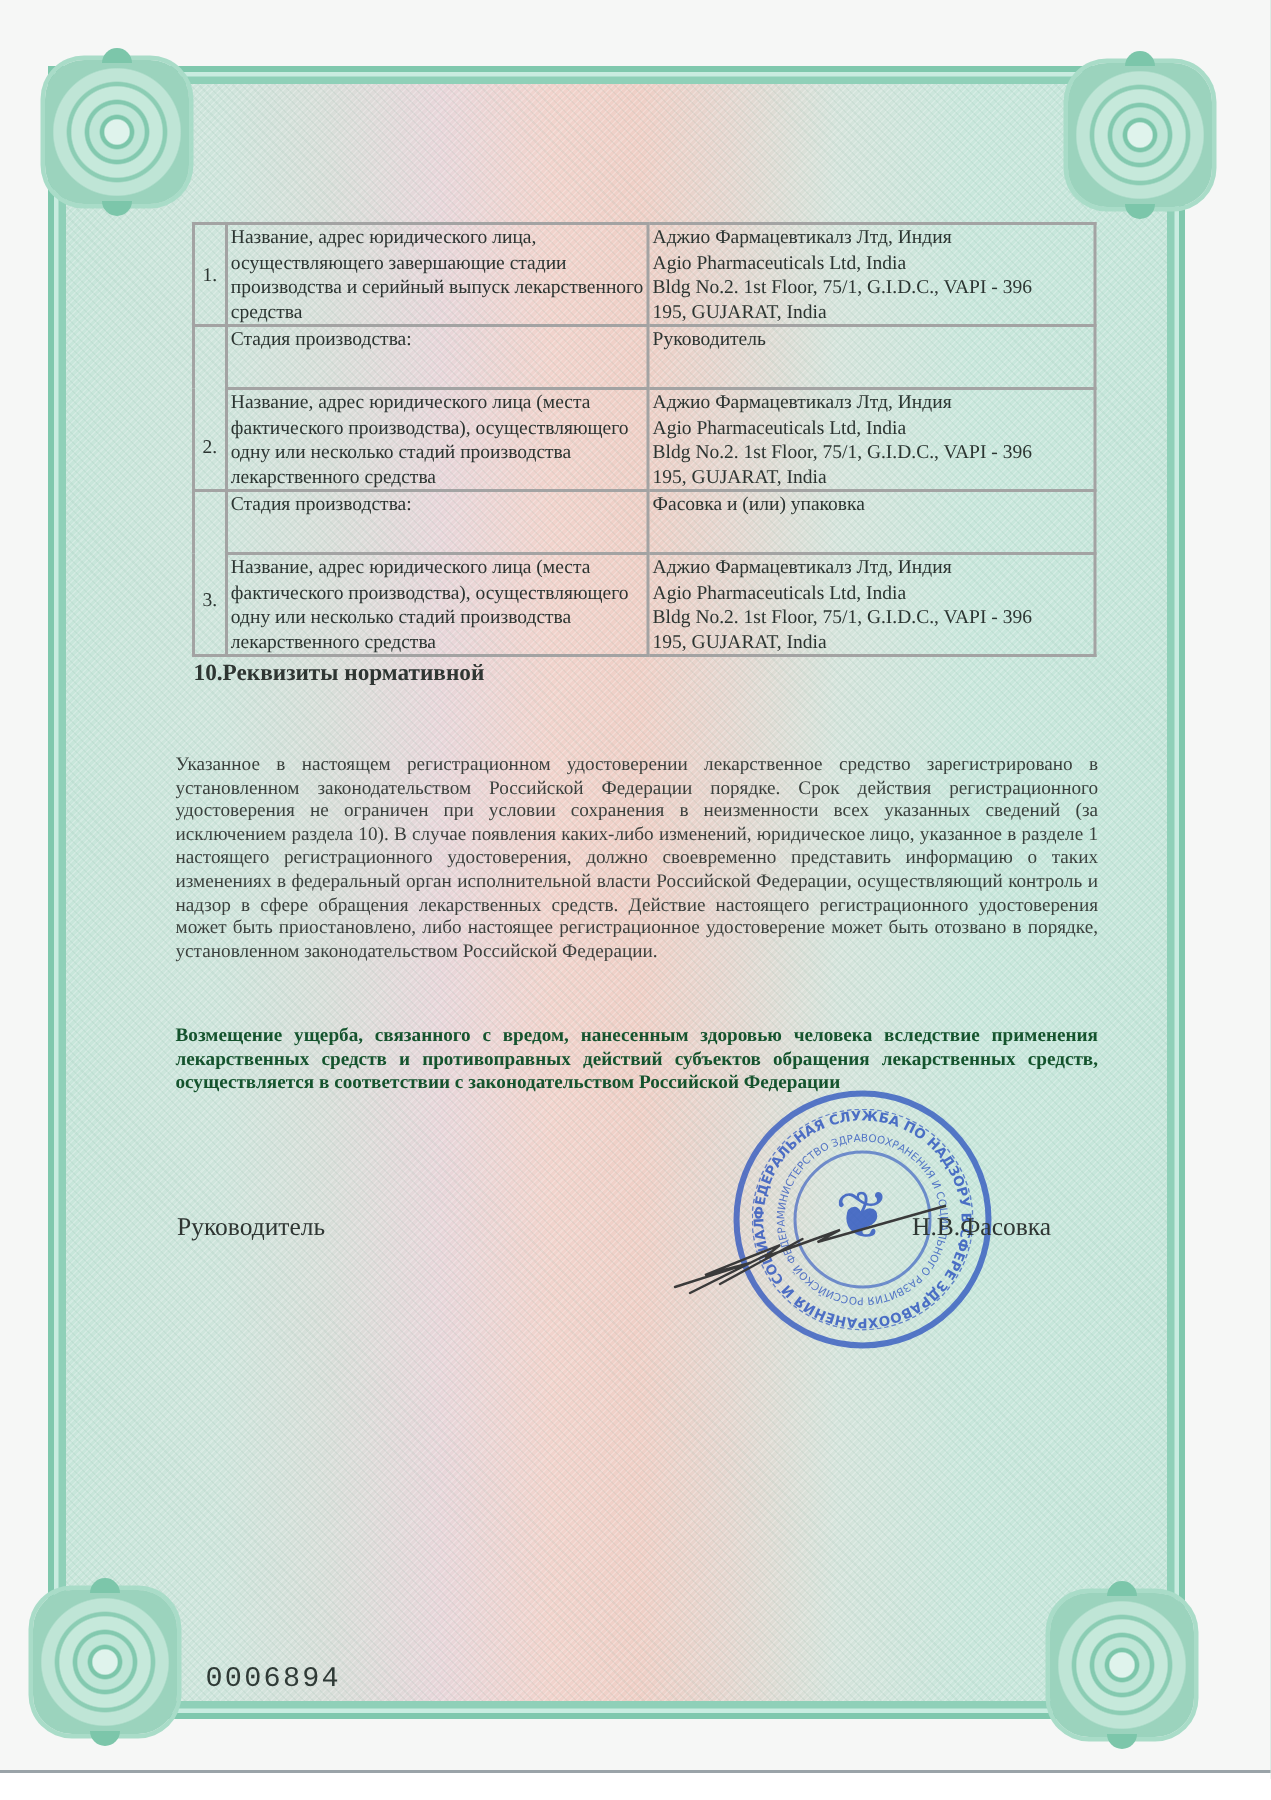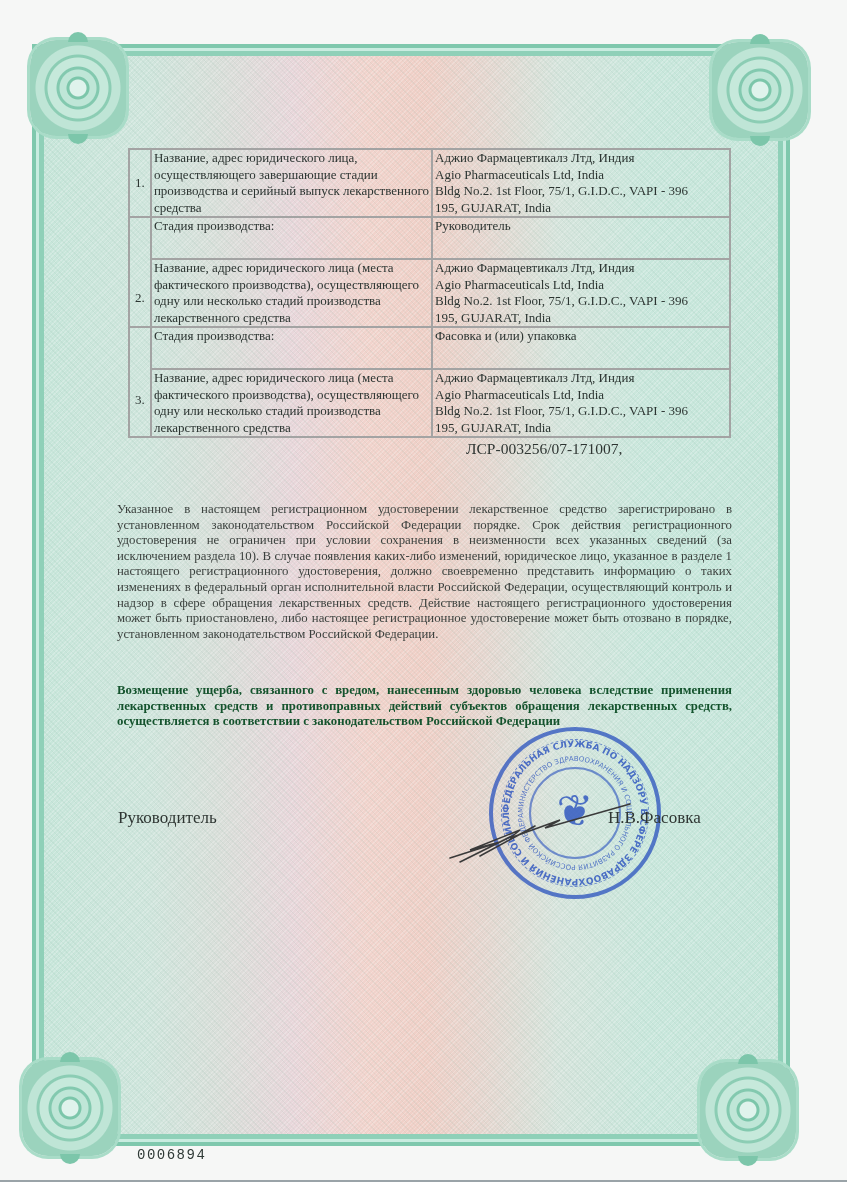--- a/index.html
+++ b/index.html
@@ -133,23 +133,23 @@
     .stamp-emblem {
       position: absolute; left: 56px; top: 50px; width: 52px; height: 60px;
       color: rgba(40,80,190,0.8); font-size: 44px; line-height: 60px; text-align: center;
       font-family: "DejaVu Sans", sans-serif;
     }
     .signature {
       position: absolute; left: 440px; top: 790px; width: 200px; height: 80px;
     }
 
     .serial {
-      position: absolute; left: 137px; top: 1147px;
+      position: absolute; left: 137px; top: 1108px;
       font-family: "Liberation Mono", "DejaVu Sans Mono", monospace;
-      font-size: 14px; letter-spacing: 1.5px; color: #2f3a36;
+      font-size: 19px; letter-spacing: 1.5px; color: #2f3a36;
     }
   </style>
 </head>
 <body>
 
 <div class="page">
   <div class="frame-outer"></div>
   <div class="frame-inner1"></div>
   <div class="frame-inner2"></div>
   <div class="guilloche"></div>
@@ -199,23 +199,23 @@
           <div>Аджио Фармацевтикалз Лтд, Индия</div>
           <div>Agio Pharmaceuticals Ltd, India</div>
           <div>Bldg No.2. 1st Floor, 75/1, G.I.D.C., VAPI - 396</div>
           <div>195, GUJARAT, India</div>
         </td>
       </tr>
     </tbody>
   </table>
 
   <div class="sec10-label">
+    <div>10.Реквизиты нормативной</div>
   </div>
   <div class="sec10-value">
-    <div>ЛСР-003256/07-171007,</div>
   </div>
 
   <div class="para">Указанное в настоящем регистрационном удостоверении лекарственное средство зарегистрировано в установленном законодательством Российской Федерации порядке. Срок действия регистрационного удостоверения не ограничен при условии сохранения в неизменности всех указанных сведений (за исключением раздела 10). В случае появления каких-либо изменений, юридическое лицо, указанное в разделе 1 настоящего регистрационного удостоверения, должно своевременно представить информацию о таких изменениях в федеральный орган исполнительной власти Российской Федерации, осуществляющий контроль и надзор в сфере обращения лекарственных средств. Действие настоящего регистрационного удостоверения может быть приостановлено, либо настоящее регистрационное удостоверение может быть отозвано в порядке, установленном законодательством Российской Федерации.</div>
   <div class="para-bold">Возмещение ущерба, связанного с вредом, нанесенным здоровью человека вследствие применения лекарственных средств и противоправных действий субъектов обращения лекарственных средств, осуществляется в соответствии с законодательством Российской Федерации</div>
 
   <div class="stamp">
     <div class="stamp-ring2"></div>
     <div class="stamp-ring3"></div>
     <svg class="stamp-text" viewBox="0 0 164 164">
       <defs>

